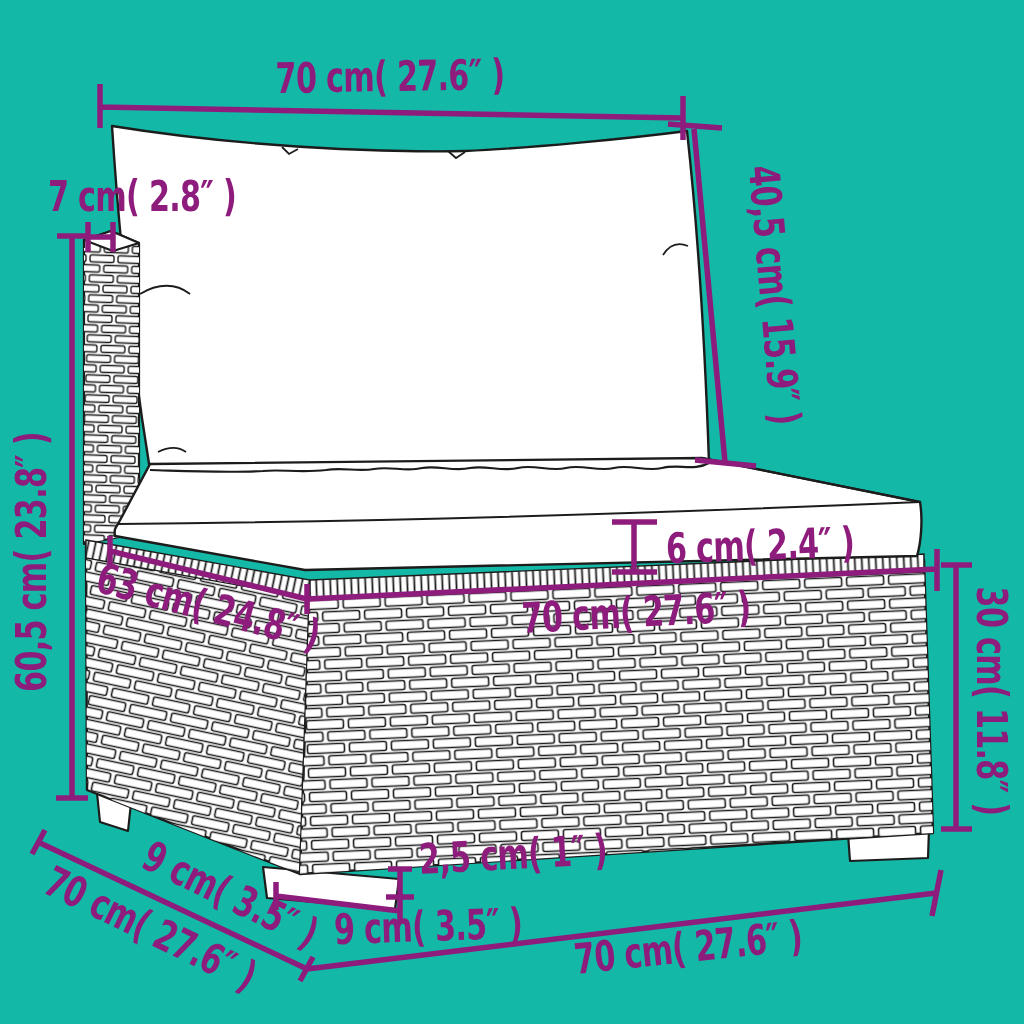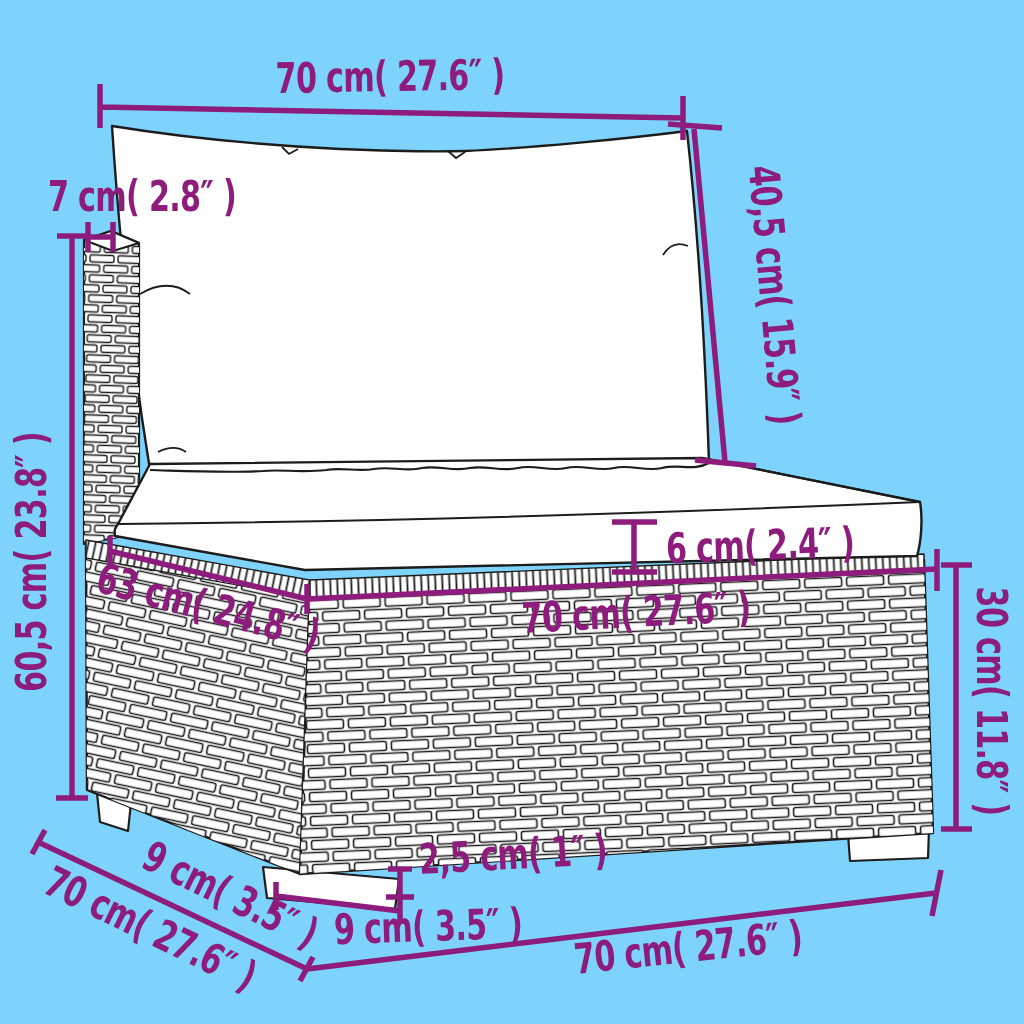--- a/index.html
+++ b/index.html
@@ -1,19 +1,19 @@
 <!DOCTYPE html>
 <html><head>
 <meta charset="utf-8">
 <style>
   html,body{margin:0;padding:0;background:#ffffff;}
   .canvas{
     position:relative;
     width:1024px;height:1024px;
-    background:#7dd3fc;
+    background:#14b8a6;
     overflow:hidden;
     font-family:"DejaVu Sans", sans-serif;
   }
   .canvas svg{position:absolute;left:0;top:0;}
   .lbl{
     position:absolute;
     left:var(--x);top:var(--y);
     transform:translate(-50%,-50%) rotate(var(--r,0deg)) scaleX(0.72);
     font-weight:700;
     font-size:42px;

